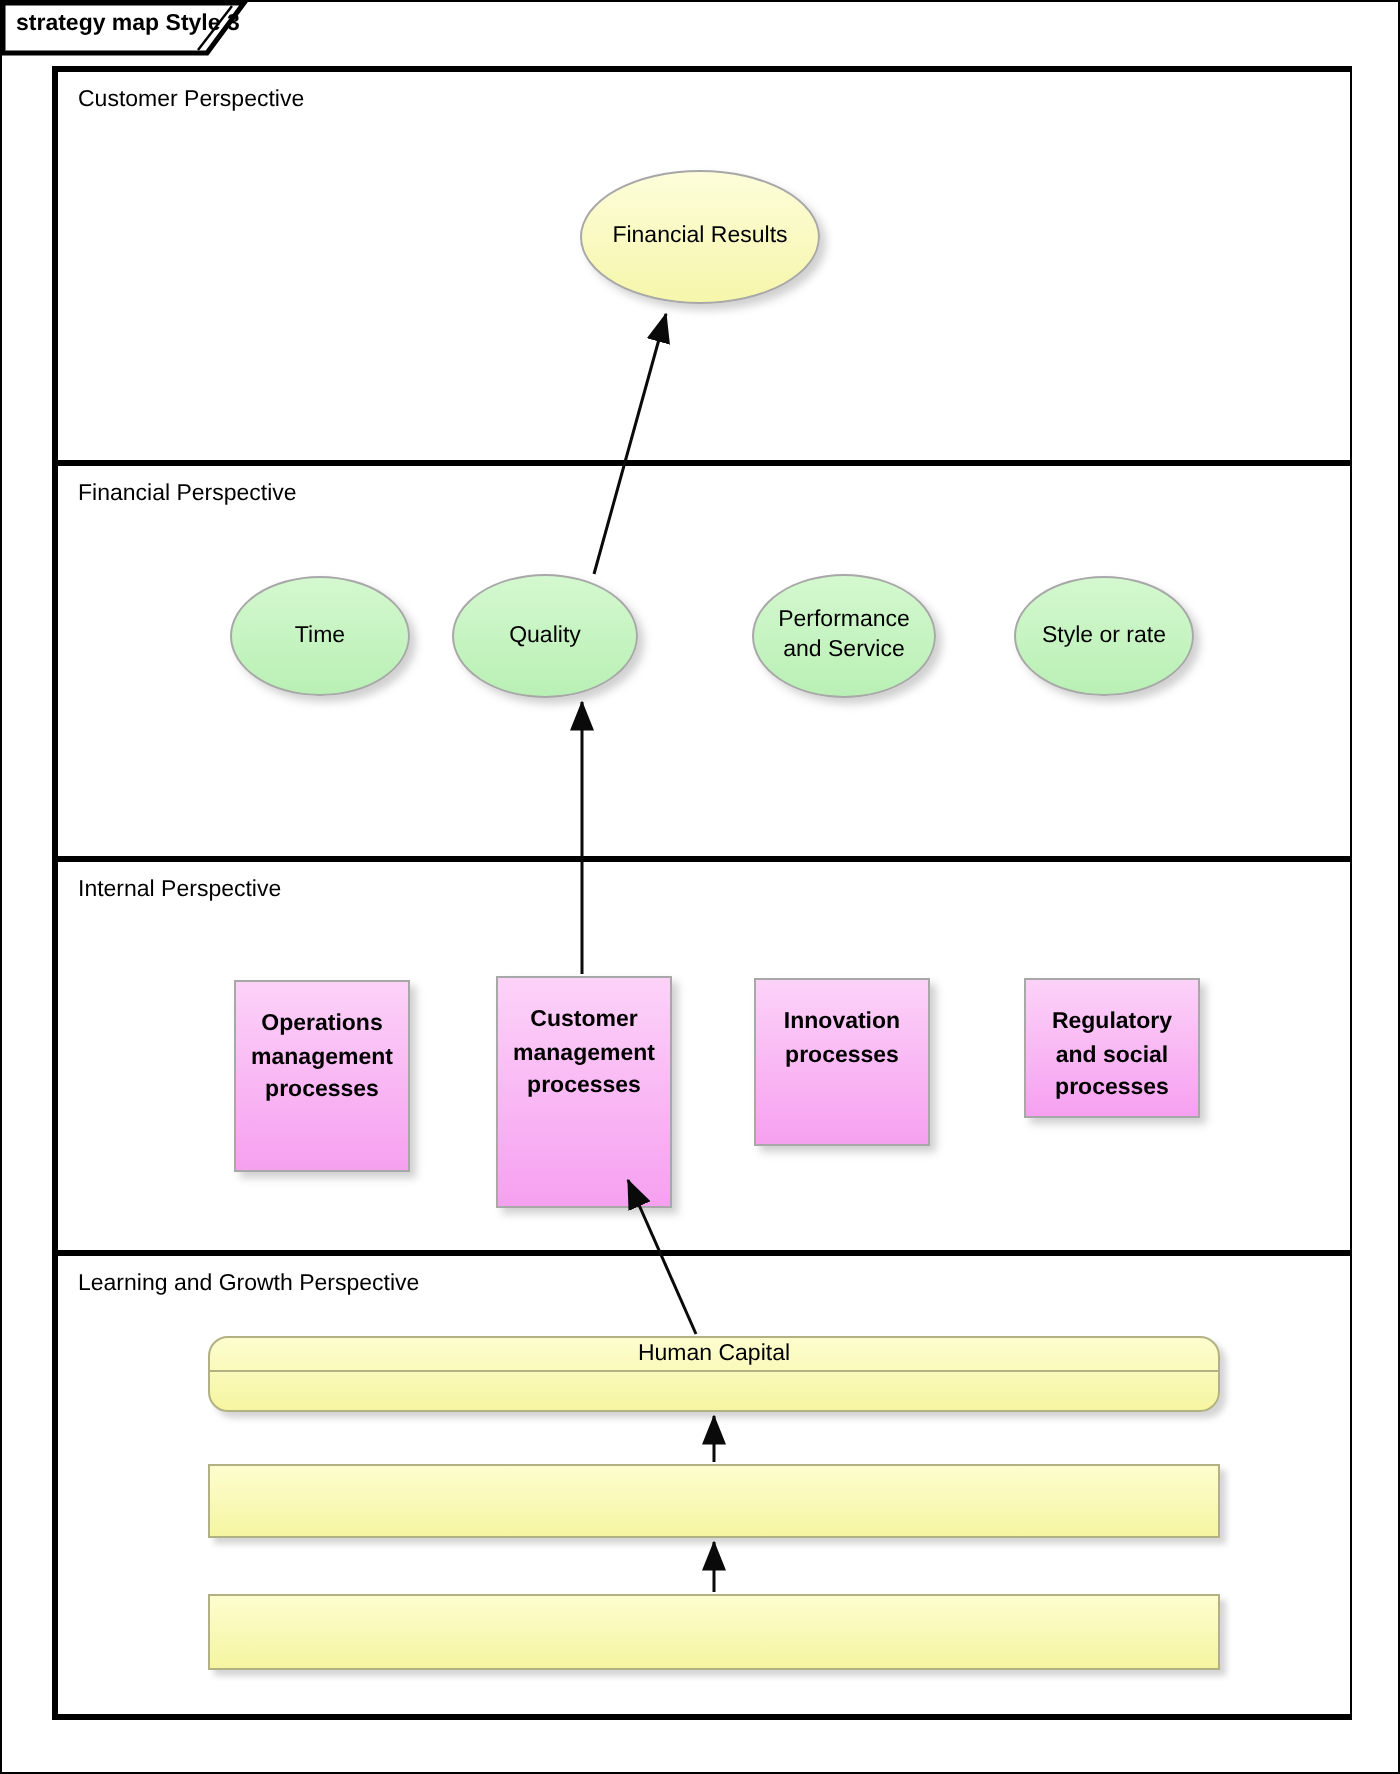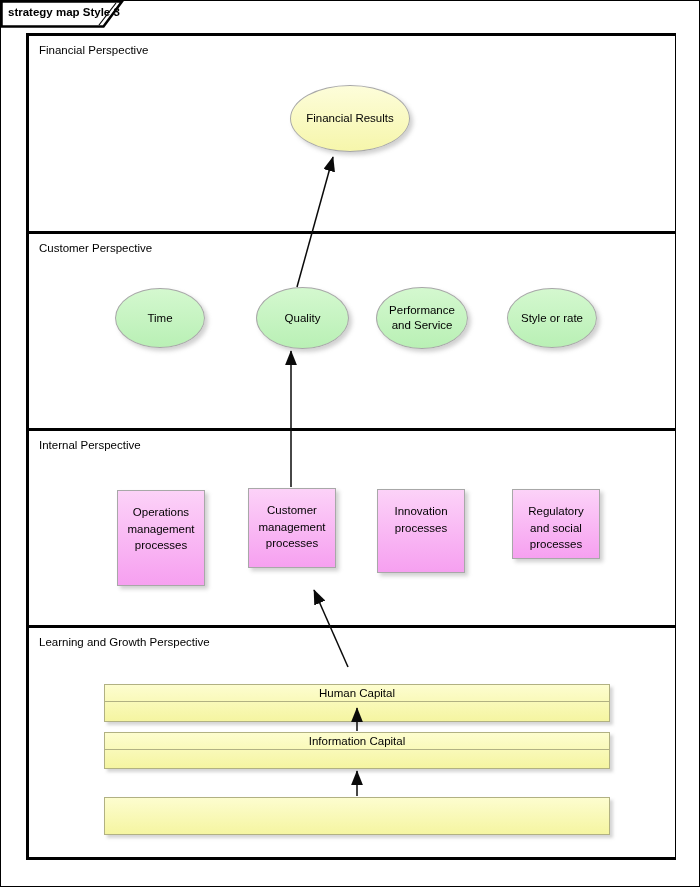--- a/index.html
+++ b/index.html
@@ -40,50 +40,50 @@
     border:1px solid #a8a8a8; border-radius:50%;
     display:flex; align-items:center; justify-content:center;
     box-shadow:3px 3px 4px rgba(150,150,150,0.45);
     line-height:1.3; padding:0 6px;
   }
   .ellipse-yellow { background:linear-gradient(to bottom, #fdfdda 0%, #f6f6ab 100%); }
   .ellipse-green  { background:linear-gradient(to bottom, #d4f8cf 0%, #b9f0b5 100%); }
 
   .n-financial-results { left:290px; top:85px;  width:120px; height:67px;justify-content:center; }
   .n-time              { left:115px; top:288px; width:90px;  height:60px; }
-  .n-quality           { left:256px; top:287px; width:93px;  height:62px; }
+  .n-quality           { left:226px; top:287px; width:93px;  height:62px; }
   .n-performance       { left:376px; top:287px; width:92px;  height:62px; }
   .n-price             { left:507px; top:288px; width:90px;  height:60px; }
 
   .pbox {
     border:1px solid #a8a8a8;
     background:linear-gradient(to bottom, #fcd2f8 0%, #f6a0f0 100%);
     box-shadow:3px 3px 4px rgba(150,150,150,0.45);
-    font-weight:normal; line-height:1.45;
+    font-weight:bold; line-height:1.45;
     display:flex; justify-content:center; align-items:flex-start;
     padding:13px 6px 0 6px;
   }
   .n-operations { left:117px; top:490px; width:88px; height:96px; }
-  .n-customer   { left:248px; top:488px; width:88px; height:80px; }
+  .n-customer   { left:248px; top:488px; width:88px; height:116px; }
   .n-innovation { left:377px; top:489px; width:88px; height:84px; }
   .n-regulatory { left:512px; top:489px; width:88px; height:70px; }
 
   .bar {
     left:104px; width:506px;
     border:1px solid #b1b183;
     background:linear-gradient(to bottom, #fdfdcf 0%, #f5f5a1 100%);
     box-shadow:3px 3px 3px rgba(150,150,150,0.4);
     display:flex; flex-direction:column;
   }
   .bar-title {
     height:17px; border-bottom:1px solid #b1b183;
     display:flex; align-items:center; justify-content:center;
   }
   .bar-body { flex:1; }
-  .n-human { top:684px; height:38px; }
+  .n-human { top:668px; height:38px;border-radius:10px; }
   .n-info  { top:732px; height:37px; }
   .n-org   { top:797px; height:38px; }
 
   
   .connector-layer { position:absolute; left:0; top:0; z-index:8; pointer-events:none; }
   .connector-layer line { stroke:#0a0a0a; stroke-width:1.5; }
 </style>
 </head>
 <body>
 
@@ -91,25 +91,25 @@
 
 <div class="tab">
   <svg width="135" height="30">
     <polygon points="1.5,1.5 122,1.5 103.5,26.5 1.5,26.5" fill="#ffffff" stroke="#000000" stroke-width="2.5"></polygon>
     <line x1="116" y1="3" x2="99" y2="25" stroke="#000000" stroke-width="1.2"></line>
   </svg>
   <span class="tab-text">strategy map Style 3</span>
 </div>
 
 <div class="frame">
+  <div class="band band-customer">
+    <div class="band-label">Customer Perspective</div>
+  </div>
   <div class="band band-financial">
     <div class="band-label">Financial Perspective</div>
-  </div>
-  <div class="band band-customer">
-    <div class="band-label">Customer Perspective</div>
   </div>
   <div class="band band-internal">
     <div class="band-label">Internal Perspective</div>
   </div>
   <div class="band band-learning">
     <div class="band-label">Learning and Growth Perspective</div>
   </div>
 </div>
 
 <svg class="connector-layer" width="700" height="887">
@@ -163,18 +163,17 @@
 </div>
 <div class="node pbox n-regulatory">
   <span>Regulatory and social processes</span>
 </div>
 
 <div class="node bar n-human">
   <div class="bar-title">Human Capital</div>
   <div class="bar-body"></div>
 </div>
 <div class="node bar n-info">
-  <div class="bar-title">Information Capital</div>
   <div class="bar-body"></div>
 </div>
 <div class="node bar n-org">
   <div class="bar-body"></div>
 </div>
 
 </body></html>

